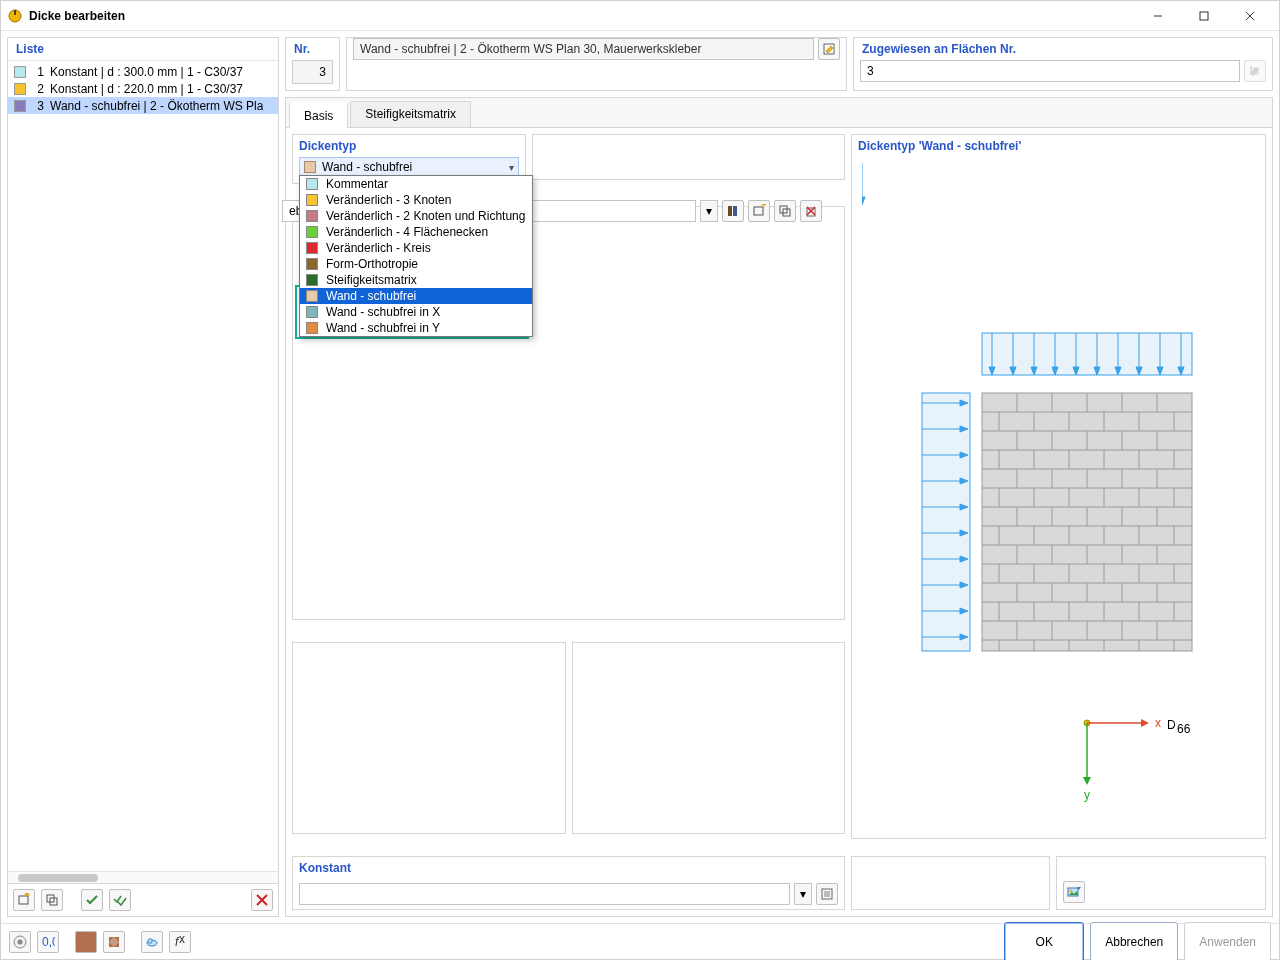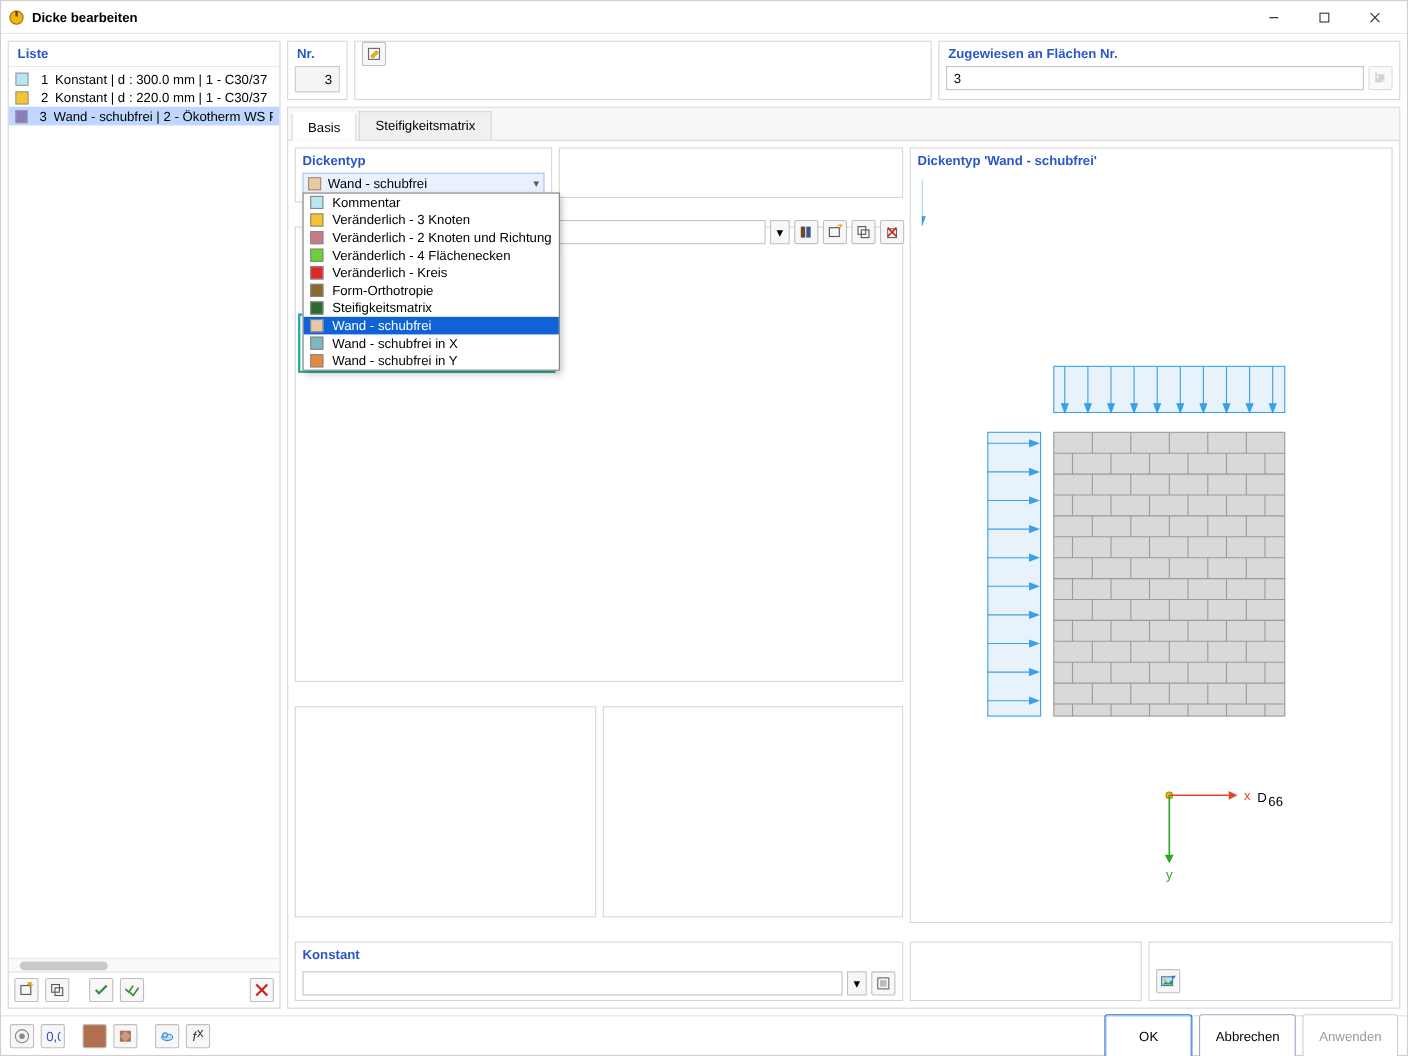--- a/index.html
+++ b/index.html
@@ -6,21 +6,21 @@
   html, body { margin:0; padding:0; width:1280px; height:960px; background:#fff; overflow:hidden; }
   .window { width:1280px; height:960px; display:flex; flex-direction:column; border:1px solid #d0d0d0; }
   .titlebar { height:30px; display:flex; align-items:center; padding:0 6px; border-bottom:1px solid #e5e5e5; }
   .titlebar .icon { width:16px; height:16px; margin-right:6px; }
   .titlebar .title { flex:0 0 auto;font-weight:bold; }
   .titlebar .spacer { flex:1; }
   .winbtn { width:46px; height:28px; display:flex; align-items:center; justify-content:center; }
   .winbtn svg { width:10px; height:10px; }
 
   .body { flex:1; display:flex; gap:6px; padding:6px; background:#fff; min-height:0; }
-  .left-col { width:248px; display:flex; flex-direction:column; border:1px solid #d6d6d6; background:#fff; }
+  .left-col { width:272px; display:flex; flex-direction:column; border:1px solid #d6d6d6; background:#fff; }
   .panel-title { color:#2a57c8; font-weight:600; padding:4px 8px; border-bottom:1px solid #e8e8e8; }
   .liste { flex:1; overflow:auto; padding:2px 0; }
   .liste-row { display:flex; align-items:center; height:17px; padding:0 6px; white-space:nowrap; gap:6px; }
   .liste-row .sw { width:12px; height:12px; border:1px solid #999; }
   .liste-row .num { width:12px; text-align:right; }
   .liste-row.selected { background:#bfd6fe; }
   .liste-row .lbl { overflow:hidden; text-overflow:clip; }
 
   .left-bottom { border-top:1px solid #d6d6d6; padding:5px; display:flex; align-items:center; gap:6px; }
   .tbtn { width:22px; height:22px; border:1px solid #bfbfbf; background:#f7f7f7; display:flex; align-items:center; justify-content:center; border-radius:2px; }
@@ -186,20 +186,21 @@
     </div>
 
     <div class="right-col">
       <div class="top-fields">
         <div class="field-box nr-box">
           <div class="hdr">Nr.</div>
           <div class="val">3</div>
         </div>
         <div class="field-box name-box">
           <div class="name-row">
+            <div class="name-input">Wand - schubfrei | 2 - Ökotherm WS Plan 30, Mauerwerkskleber</div>
             <div class="tbtn">
                 <svg viewBox="0 0 14 14">
                   <rect x="2" y="2" width="10" height="10" fill="none" stroke="#666"></rect>
                   <path d="M4 9 L9 4 L11 6 L6 11 Z" fill="#f2b705" stroke="#8a6a00" stroke-width="0.5"></path>
                 </svg>
               </div>
           </div>
         </div>
         <div class="field-box assign-box">
           <div class="hdr">Zugewiesen an Flächen Nr.</div>

